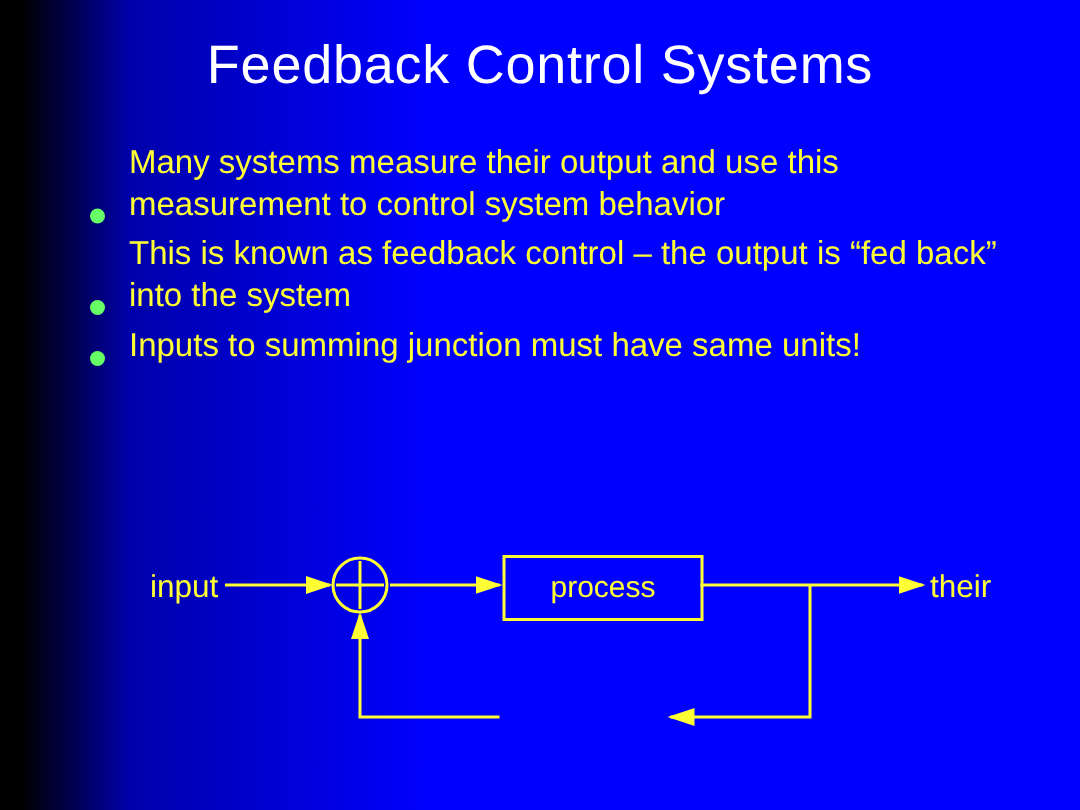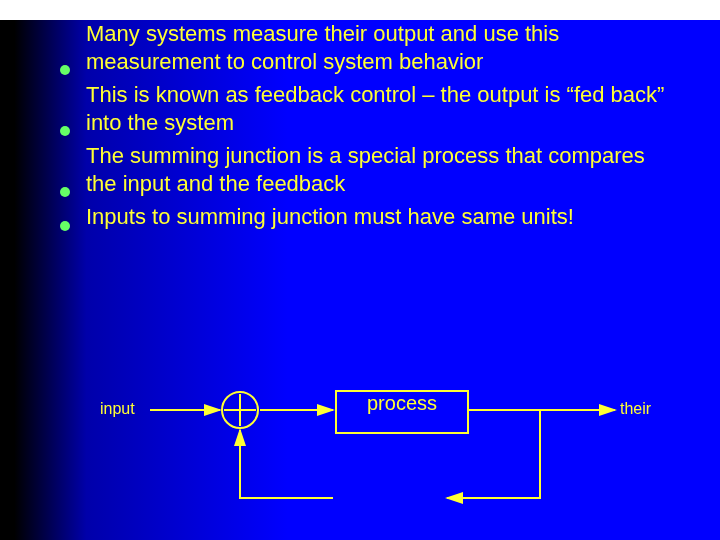--- a/index.html
+++ b/index.html
@@ -51,51 +51,48 @@
   .diagram {
     position: absolute;
     left: 0;
     top: 350px;
     width: 720px;
     height: 180px;
   }
   .dlabel {
     position: absolute;
     color: #ffff33;
-    font-size: 16px;
+    font-size: 21px;
   }
   .dbox {
     position: absolute;
     border: 2px solid #ffff33;
     color: #ffff33;
     font-size: 20px;
     display: flex;
-    align-items: flex-start;
+    align-items: center;
     justify-content: center;
     background: transparent;
   }
 </style>
 </head>
 <body>
 
 <div class="slide">
 
+  <div class="title">Feedback Control Systems</div>
 
   <div class="bullets">
     <div class="bullet">
       <div class="dot"></div>
       <div class="btext">Many systems measure their output and use this measurement to control system behavior</div>
     </div>
     <div class="bullet">
       <div class="dot"></div>
       <div class="btext">This is known as feedback control – the output is “fed back” into the system</div>
-    </div>
-    <div class="bullet">
-      <div class="dot"></div>
-      <div class="btext">The summing junction is a special process that compares the input and the feedback</div>
     </div>
     <div class="bullet">
       <div class="dot"></div>
       <div class="btext">Inputs to summing junction must have same units!</div>
     </div>
   </div>
 
   <div class="diagram">
 
     <div class="dlabel" style="left:100px; top:30px;">input</div>

